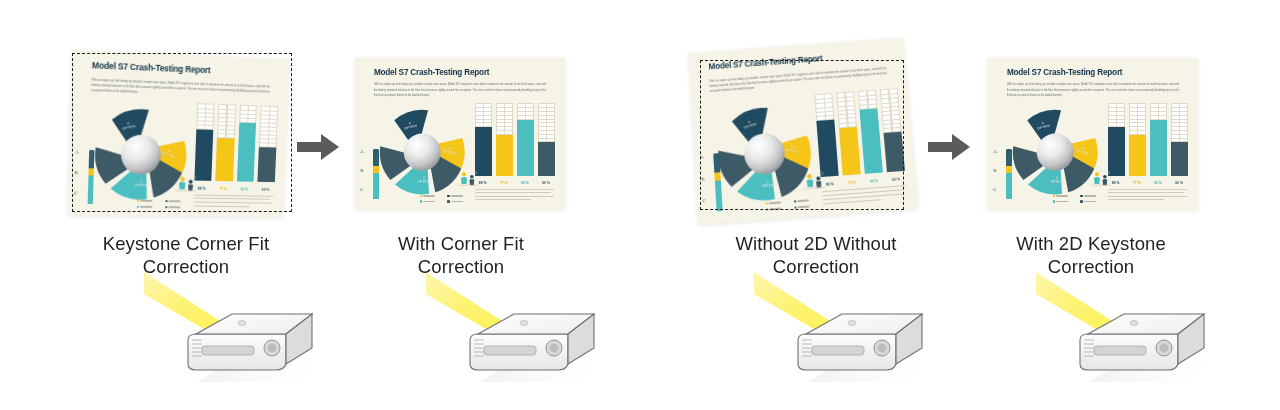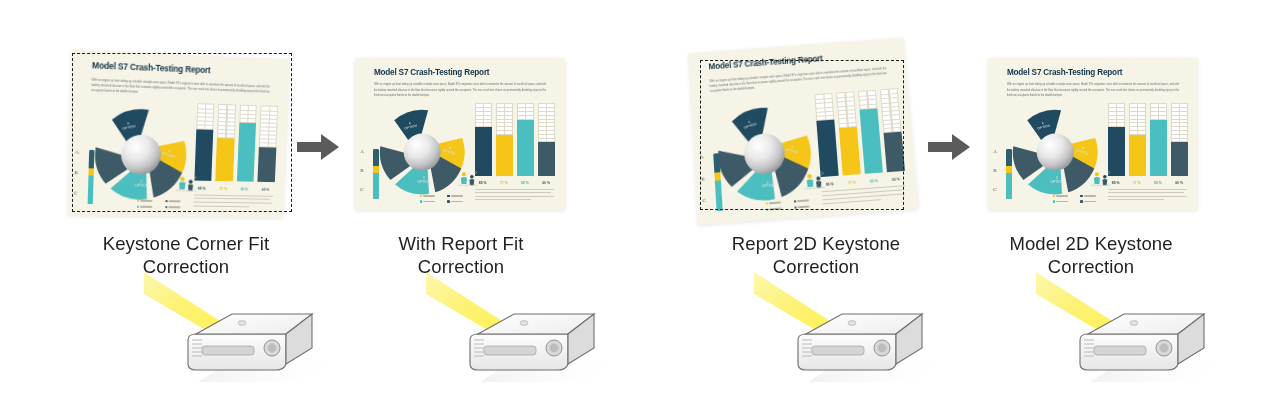--- a/index.html
+++ b/index.html
@@ -573,21 +573,21 @@
         </div>
         <div class="rules">
           <div class="rule" style="top: 0%; width: 100%;"></div>
           <div class="rule" style="top: 26%; width: 96%;"></div>
           <div class="rule" style="top: 52%; width: 99%;"></div>
           <div class="rule" style="top: 78%; width: 70%;"></div>
         </div>
       </div>
     </div>
     <div class="caption" style="left: 358px; top: 232px; width: 206px; color: rgb(35, 31, 32);">
-      <div>With Report Fit</div>
+      <div>With Corner Fit</div>
       <div>Correction</div>
     </div>
     <div class="slidewrap" style="left: 693px; top: 44px; width: 218px; height: 172px; transform: rotate(-3.2deg); transform-origin: center center;">
       <div class="slide" style="width: 218px; height: 172px; transform: perspective(330px) rotateX(3deg) rotateZ(-1deg); transform-origin: center center;">
         <div class="s-title">Model S7 Crash-Testing Report</div>
         <div class="s-body">With no engine up front taking up valuable crumple zone space, Model S7's engineers were able to maximise the amount of sacrificial space, and with the battery mounted ultra-low in the floor that increases rigidity around the occupants. The rear crash test shows no permanently disabling injury to the third row occupants thanks to the double bumper.</div>
         <div class="pw">
           <svg viewBox="0 0 100 100">
             <path d="M34.67911113762044,37.144247806269206 L18.319919937875035,13.939321591831465 A48,48 0 0 1 56.68030884608315,2.467132700404626 L49.14853674423241,30.018132962005836 Z" fill="#1f4a5f"></path>
             <path d="M67.65895185717854,40.61056874428218 L95.30244567599502,34.13530914976529 A48,48 0 0 1 91.56921938165306,74 L68.84582825139039,56.69587615768811 Z" fill="#f5c518"></path>
@@ -816,21 +816,21 @@
         <div class="rules">
           <div class="rule" style="top: 0%; width: 100%;"></div>
           <div class="rule" style="top: 26%; width: 96%;"></div>
           <div class="rule" style="top: 52%; width: 99%;"></div>
           <div class="rule" style="top: 78%; width: 70%;"></div>
         </div>
       </div>
     </div>
     <div class="dashbox" style="left: 700px; top: 60px; width: 204px; height: 150px;"></div>
     <div class="caption" style="left: 700px; top: 232px; width: 232px; color: rgb(35, 31, 32);">
-      <div>Report 2D Keystone</div>
+      <div>Without 2D Without</div>
       <div>Correction</div>
     </div>
     <div class="slidewrap" style="left: 988px; top: 58px; width: 210px; height: 152px; transform: none; transform-origin: center center;">
       <div class="slide" style="width: 210px; height: 152px;">
         <div class="s-title">Model S7 Crash-Testing Report</div>
         <div class="s-body">With no engine up front taking up valuable crumple zone space, Model S7's engineers were able to maximise the amount of sacrificial space, and with the battery mounted ultra-low in the floor that increases rigidity around the occupants. The rear crash test shows no permanently disabling injury to the third row occupants thanks to the double bumper.</div>
         <div class="pw">
           <svg viewBox="0 0 100 100">
             <path d="M34.67911113762044,37.144247806269206 L18.319919937875035,13.939321591831465 A48,48 0 0 1 56.68030884608315,2.467132700404626 L49.14853674423241,30.018132962005836 Z" fill="#1f4a5f"></path>
             <path d="M67.65895185717854,40.61056874428218 L95.30244567599502,34.13530914976529 A48,48 0 0 1 91.56921938165306,74 L68.84582825139039,56.69587615768811 Z" fill="#f5c518"></path>
@@ -1058,21 +1058,21 @@
         </div>
         <div class="rules">
           <div class="rule" style="top: 0%; width: 100%;"></div>
           <div class="rule" style="top: 26%; width: 96%;"></div>
           <div class="rule" style="top: 52%; width: 99%;"></div>
           <div class="rule" style="top: 78%; width: 70%;"></div>
         </div>
       </div>
     </div>
     <div class="caption" style="left: 988px; top: 232px; width: 206px; color: rgb(35, 31, 32);">
-      <div>Model 2D Keystone</div>
+      <div>With 2D Keystone</div>
       <div>Correction</div>
     </div>
     <div class="arrow" style="left: 297px; top: 132px;"><svg width="42" height="30" viewBox="0 0 42 30">
         <path d="M0 10 H24 V2 L42 15 L24 28 V20 H0 Z" fill="#5b5b5b"></path>
       </svg></div>
     <div class="arrow" style="left: 928px; top: 132px;"><svg width="42" height="30" viewBox="0 0 42 30">
         <path d="M0 10 H24 V2 L42 15 L24 28 V20 H0 Z" fill="#5b5b5b"></path>
       </svg></div>
     <div class="proj" style="left: 150px; top: 278px;">
       <svg width="210" height="132" viewBox="0 0 210 132">

